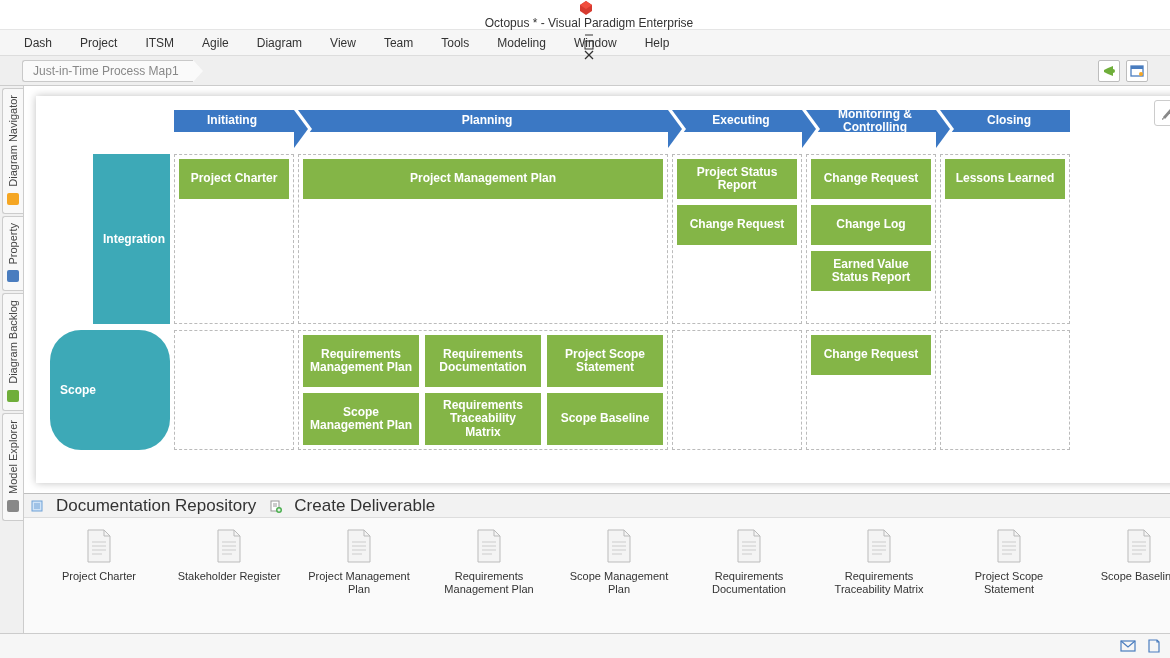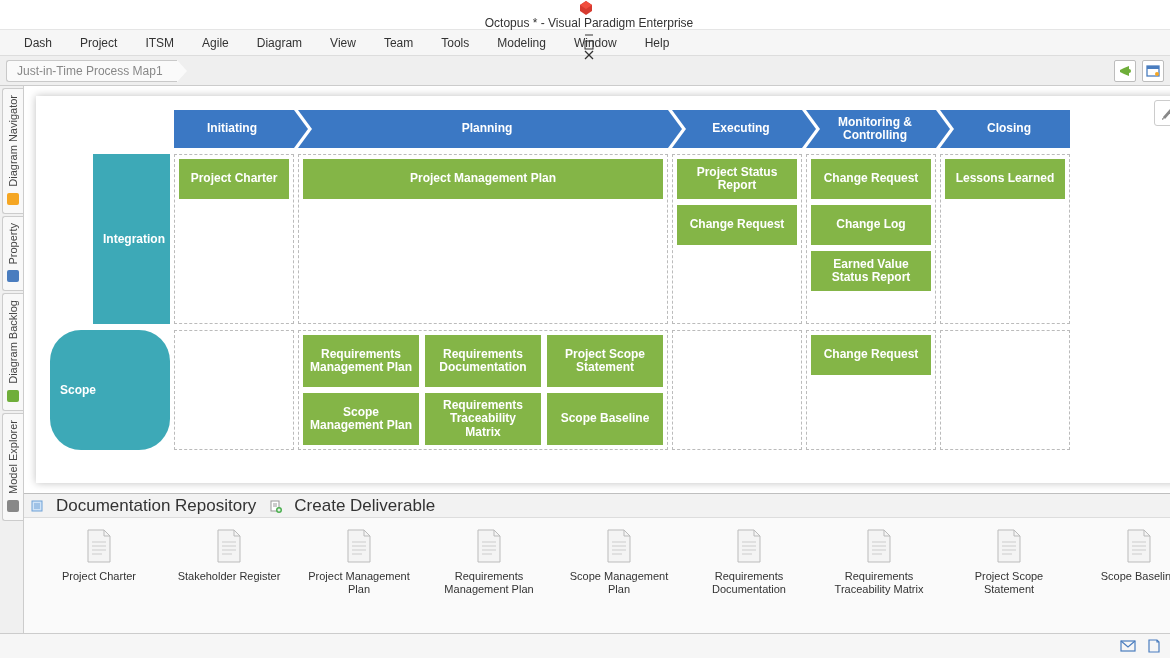--- a/index.html
+++ b/index.html
@@ -11,21 +11,21 @@
 .app-icon svg { width:100%; height:100%; }
 .title-text { font-size:12px; color:#333; flex:0 0 auto; }
 .titlebar-space { flex:1 1 auto; }
 .win-btn { width:46px; height:30px; display:flex; align-items:center; justify-content:center; font-size:10px; color:#333; }
 
 
 .menubar { height:26px; background:#f6f6f6; border-bottom:1px solid #ddd; display:flex; align-items:center; padding:0 10px; }
 .menuitem { font-size:12px; color:#333; padding:4px 14px; }
 
 
-.breadcrumb-bar { height:30px; background:#efefef; border-bottom:1px solid #ccc; display:flex; align-items:center; padding:0 6px; }
+.breadcrumb-bar { height:30px; background:#efefef; border-bottom:1px solid #ccc; display:flex; align-items:center; padding:0 22px; }
 .crumb { display:flex; align-items:center; height:22px; }
 .crumb-body { background:#fafafa; border:1px solid #c9c9c9; border-right:none; height:22px; line-height:20px; padding:0 14px 0 10px; font-size:12px; color:#888; border-radius:3px 0 0 3px; }
 .crumb-arrow { width:0; height:0; border-top:11px solid transparent; border-bottom:11px solid transparent; border-left:10px solid #fafafa; position:relative; }
 .crumb-arrow::before { content:""; position:absolute; left:-11px; top:-11px; width:0; height:0; border-top:11px solid transparent; border-bottom:11px solid transparent; border-left:10px solid #c9c9c9; z-index:-1; }
 .breadcrumb-spacer { flex:1 1 auto; }
 .bc-btn { width:22px; height:22px; border:1px solid #bdbdbd; background:#fff; margin-left:6px; display:flex; align-items:center; justify-content:center; border-radius:2px; }
 
 
 .workspace { display:flex; height:calc(658px - 30px - 26px - 30px - 25px); }
 .side-tabs { width:28px; background:#f0f0f0; border-right:1px solid #ccc; display:flex; flex-direction:column; }
@@ -34,21 +34,21 @@
 .side-tab .ticon { width:16px; height:16px; margin-top:4px; }
 
 
 .canvas-wrap { flex:1 1 auto; display:flex; flex-direction:column; }
 .canvas-scroll { flex:1 1 auto; position:relative; overflow:hidden; background:#fff; }
 .canvas-inner { position:absolute; left:12px; right:22px; top:10px; bottom:10px; background:#fff; box-shadow:0 0 8px rgba(0,0,0,0.25); padding:14px 14px 0 14px; }
 .canvas-inner::before{ content:""; position:absolute; z-index:-1; background:#d9d9d9; left:6px; right:-6px; top:6px; bottom:-6px; }
 
 .diagram { display:grid; grid-template-columns:120px repeat(5, 1fr); grid-auto-rows:auto; column-gap:4px; row-gap:6px; }
 .phase-cell { position:relative; height:38px; }
-.phase { position:relative; background:#3b78c4; color:#fff; font-size:12px; font-weight:600; display:flex; align-items:center; justify-content:center; height:38px; padding:0 14px 0 22px; text-align:center; line-height:1.1; }
+.phase { position:relative; background:#3b78c4; color:#fff; font-size:12px; font-weight:600; display:flex; align-items:center; justify-content:center; height:22px; padding:0 14px 0 22px; text-align:center; line-height:1.1; }
 .phase.first { padding-left:10px; }
 .phase::after { content:""; position:absolute; right:-14px; top:0; width:0; height:0; border-top:19px solid transparent; border-bottom:19px solid transparent; border-left:14px solid #3b78c4; z-index:2; }
 .phase::before { content:""; position:absolute; left:0; top:0; width:0; height:0; border-top:19px solid transparent; border-bottom:19px solid transparent; border-left:14px solid #fff; z-index:1; }
 .phase.first::before { display:none; }
 .phase.last::after { display:none; }
 .rowlabel { background:#3da9b7; color:#fff; font-size:12px; font-weight:600; display:flex; align-items:center; padding-left:10px; }
 .lane { border:1px dashed #bbb; padding:4px; display:flex; flex-direction:column; gap:6px; min-height:0; }
 .lane.tall { min-height:170px; }
 .lane.short { min-height:110px; }
 .deliv { background:#84b547; color:#fff; font-size:12px; font-weight:600; text-align:center; display:flex; align-items:center; justify-content:center; min-height:40px; padding:4px 6px; line-height:1.1; }

